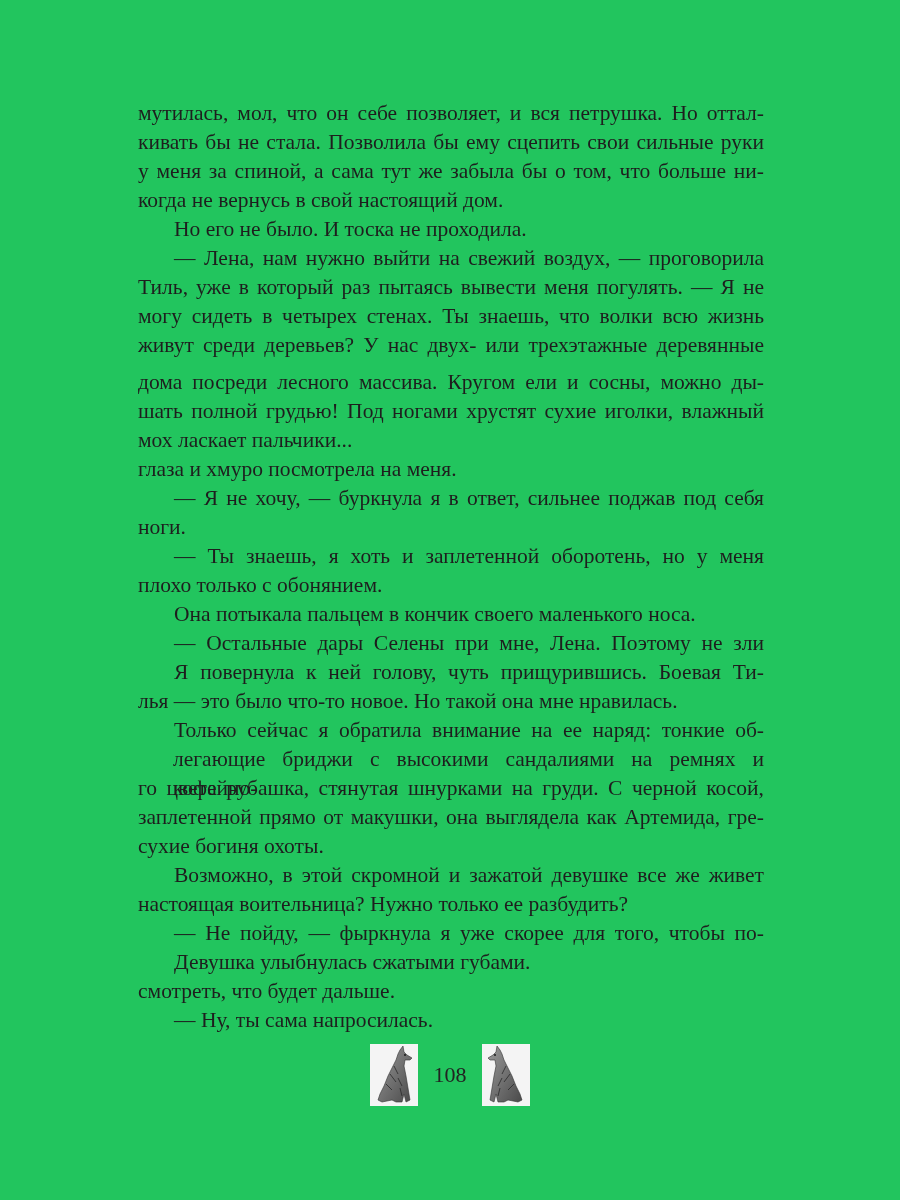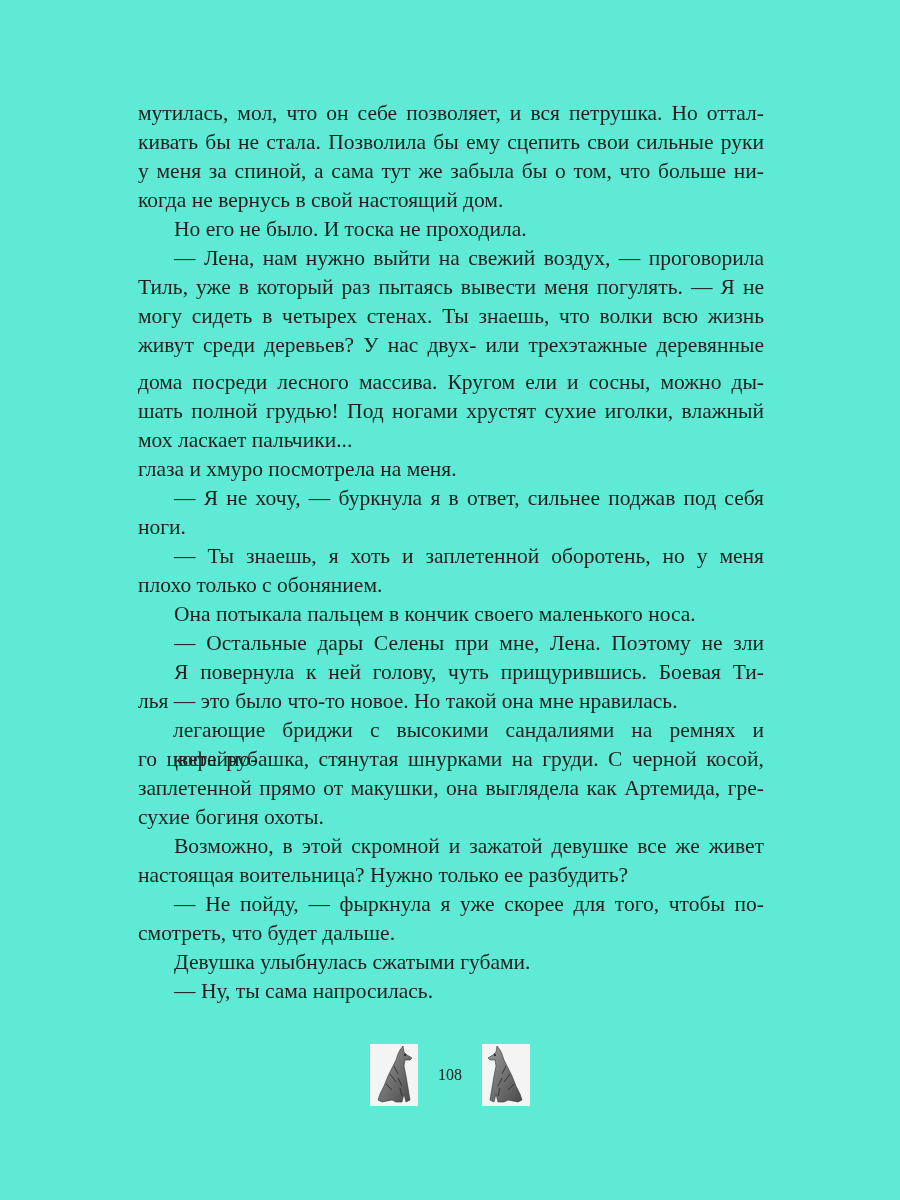--- a/index.html
+++ b/index.html
@@ -12,21 +12,21 @@
       height: 1200px;
       position: relative;
       overflow: hidden;
     }
     .page {
       position: absolute;
       left: 0;
       top: 0;
       width: 900px;
       height: 1200px;
-      background: #5eead4;
+      background: #22c55e;
     }
     .text-block {
       position: absolute;
       left: 138px;
       top: 99px;
       width: 626px;
       font-family: "Liberation Serif", "DejaVu Serif", serif;
       font-size: 21.5px;
       line-height: 29px;
       color: #1e1e1e;
@@ -54,21 +54,21 @@
       align-items: center;
       justify-content: space-between;
     }
     .wolf {
       width: 48px;
       height: 62px;
       display: block;
     }
     .page-number {
       font-family: "Liberation Serif", "DejaVu Serif", serif;
-      font-size: 16px;
+      font-size: 22px;
       color: #222;
       letter-spacing: 0px;
     }
   </style>
 </head>
 <body>
 
 <div class="page">
   <div class="text-block" id="text-block">
       <span class="line" style="white-space: normal;">мутилась, мол, что он себе позволяет, и вся петрушка. Но оттал-</span>
@@ -85,29 +85,30 @@
       <span class="line last">мох ласкает пальчики...</span>
       <span class="line last">глаза и хмуро посмотрела на меня.</span>
       <span class="line indent" style="white-space: normal;">— Я не хочу, — буркнула я в ответ, сильнее поджав под себя</span>
       <span class="line last">ноги.</span>
       <span class="line indent" style="white-space: normal;">— Ты знаешь, я хоть и заплетенной оборотень, но у меня</span>
       <span class="line last">плохо только с обонянием.</span>
       <span class="line indent last">Она потыкала пальцем в кончик своего маленького носа.</span>
       <span class="line indent" style="white-space: normal;">— Остальные дары Селены при мне, Лена. Поэтому не зли</span>
       <span class="line indent" style="white-space: normal;">Я повернула к ней голову, чуть прищурившись. Боевая Ти-</span>
       <span class="line last">лья — это было что-то новое. Но такой она мне нравилась.</span>
+      <span class="line indent" style="white-space: normal;">Только сейчас я обратила внимание на ее наряд: тонкие об-</span>
       <span class="line" style="white-space: normal; margin-left: 35px;">легающие бриджи с высокими сандалиями на ремнях и кофейно-</span>
       <span class="line" style="white-space: normal;">го цвета рубашка, стянутая шнурками на груди. С черной косой,</span>
       <span class="line" style="white-space: normal;">заплетенной прямо от макушки, она выглядела как Артемида, гре-</span>
       <span class="line last">сухие богиня охоты.</span>
       <span class="line indent" style="white-space: normal;">Возможно, в этой скромной и зажатой девушке все же живет</span>
       <span class="line last">настоящая воительница? Нужно только ее разбудить?</span>
       <span class="line indent" style="white-space: normal;">— Не пойду, — фыркнула я уже скорее для того, чтобы по-</span>
+      <span class="line indent last">Девушка улыбнулась сжатыми губами.</span>
       <span class="line last">смотреть, что будет дальше.</span>
-      <span class="line indent last">Девушка улыбнулась сжатыми губами.</span>
       <span class="line indent last">— Ну, ты сама напросилась.</span>
     </div>
 
   <div class="footer">
     <svg class="wolf" viewBox="0 0 48 62">
       <defs>
         <linearGradient id="wg1" x1="0" y1="0" x2="1" y2="1">
           <stop offset="0" stop-color="#9a9a9a"></stop>
           <stop offset="1" stop-color="#4a4a4a"></stop>
         </linearGradient>

